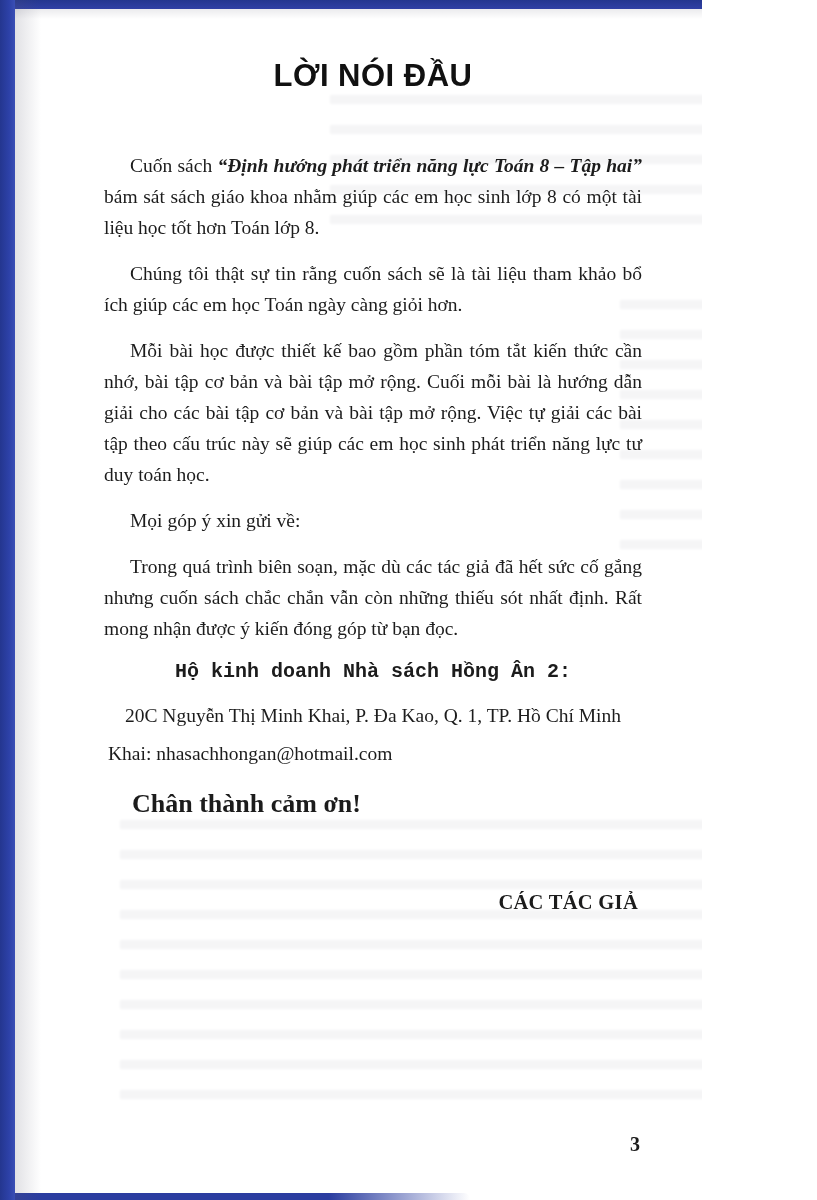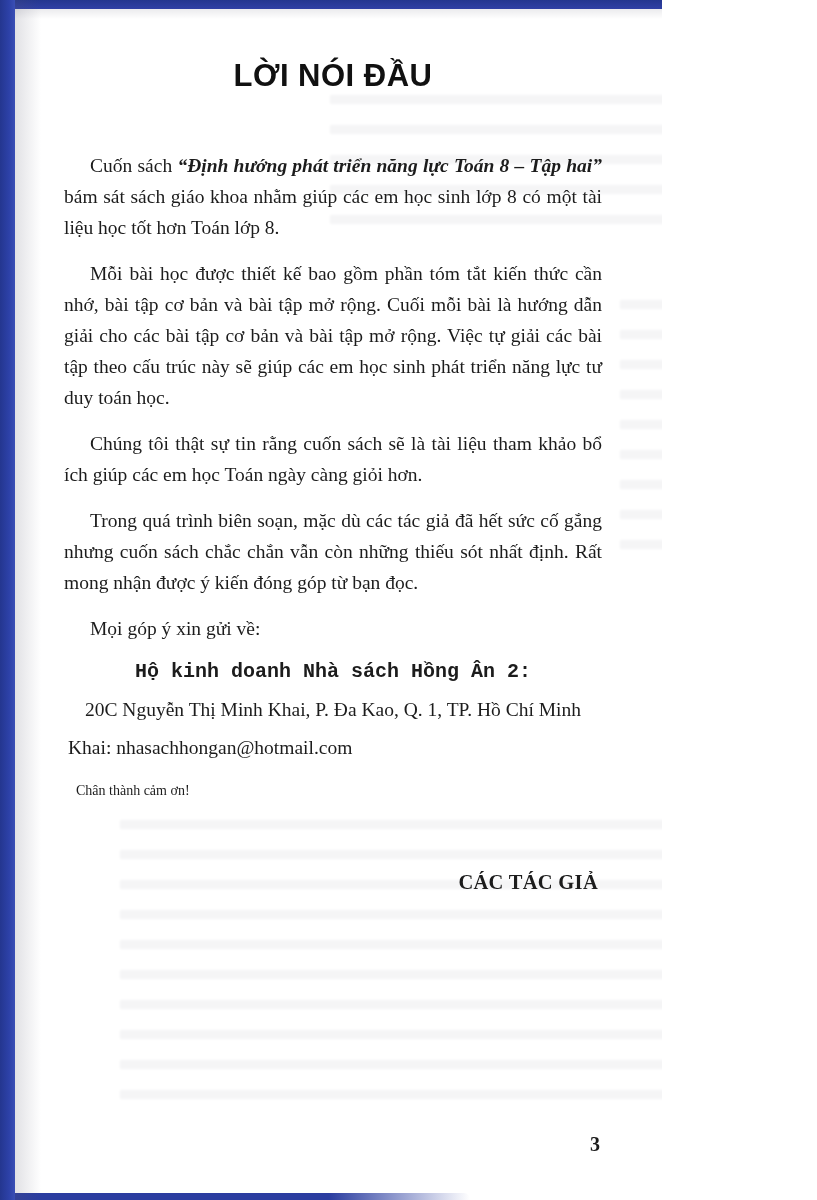--- a/index.html
+++ b/index.html
@@ -9,20 +9,21 @@
     background: #ffffff;
   }
   .page {
     position: relative;
     width: 662px;
     height: 1200px;
     background: #ffffff;
     overflow: hidden;
     font-family: "Liberation Serif", serif;
     color: #1c1c1c;
+    padding-left: 40px;
   }
   
   .edge-left {
     position: absolute;
     left: 0; top: 0;
     width: 15px; height: 1200px;
     background: linear-gradient(to right, #24368f, #2d41a8 60%, #3a4fb5);
     z-index: 3;
   }
   .edge-top {
@@ -101,29 +102,30 @@
   .store-name {
     text-align: center;
     font-weight: 700;
     font-size: 20px;
     margin: 16px 0 0 0;
     font-family: Liberation Mono, monospace;
   }
   .address {
     text-align: center;
     font-size: 19.5px;
-    margin: 16px 0 0 0;
+    margin: 22px 0 0 0;
   }
   .email {
     font-size: 19.5px;
     margin: 16px 0 0 4px;
   }
   .thanks {
-    font-size: 14px;
-    margin: 24px 0 0 12px;
+    font-size: 26px;
+    margin: 24px 0 0 28px;
+    font-weight: bold;
   }
   .signature {
     text-align: right;
     font-weight: 700;
     font-size: 20.5px;
     margin: 72px 4px 0 0;
     letter-spacing: 0.3px;
     font-family: Liberation Serif, serif;
   }
   .page-number {
@@ -148,27 +150,27 @@
   <div class="ghost g1"></div>
   <div class="ghost g2"></div>
   <div class="ghost g3"></div>
 
   <div class="content">
 
     <h1 class="title">LỜI NÓI ĐẦU</h1>
 
     <p class="body-par"><span>Cuốn sách </span><span class="book-title">“Định hướng phát triển năng lực Toán 8 – Tập hai”</span><span> bám sát sách giáo khoa nhằm giúp các em học sinh lớp 8 có một tài liệu học tốt hơn Toán lớp 8.</span></p>
 
+    <p class="body-par">Chúng tôi thật sự tin rằng cuốn sách sẽ là tài liệu tham khảo bổ ích giúp các em học Toán ngày càng giỏi hơn.</p>
+
     <p class="body-par">Mỗi bài học được thiết kế bao gồm phần tóm tắt kiến thức cần nhớ, bài tập cơ bản và bài tập mở rộng. Cuối mỗi bài là hướng dẫn giải cho các bài tập cơ bản và bài tập mở rộng. Việc tự giải các bài tập theo cấu trúc này sẽ giúp các em học sinh phát triển năng lực tư duy toán học.</p>
 
-    <p class="body-par">Chúng tôi thật sự tin rằng cuốn sách sẽ là tài liệu tham khảo bổ ích giúp các em học Toán ngày càng giỏi hơn.</p>
+    <p class="body-par">Mọi góp ý xin gửi về:</p>
 
     <p class="body-par">Trong quá trình biên soạn, mặc dù các tác giả đã hết sức cố gắng nhưng cuốn sách chắc chắn vẫn còn những thiếu sót nhất định. Rất mong nhận được ý kiến đóng góp từ bạn đọc.</p>
-
-    <p class="body-par">Mọi góp ý xin gửi về:</p>
 
     <p class="store-name">Hộ kinh doanh Nhà sách Hồng Ân 2:</p>
 
     <p class="address">20C Nguyễn Thị Minh Khai, P. Đa Kao, Q. 1, TP. Hồ Chí Minh</p>
 
     <p class="email">Khai: nhasachhongan@hotmail.com</p>
 
     <p class="thanks">Chân thành cảm ơn!</p>
 
     <p class="signature">CÁC TÁC GIẢ</p>

